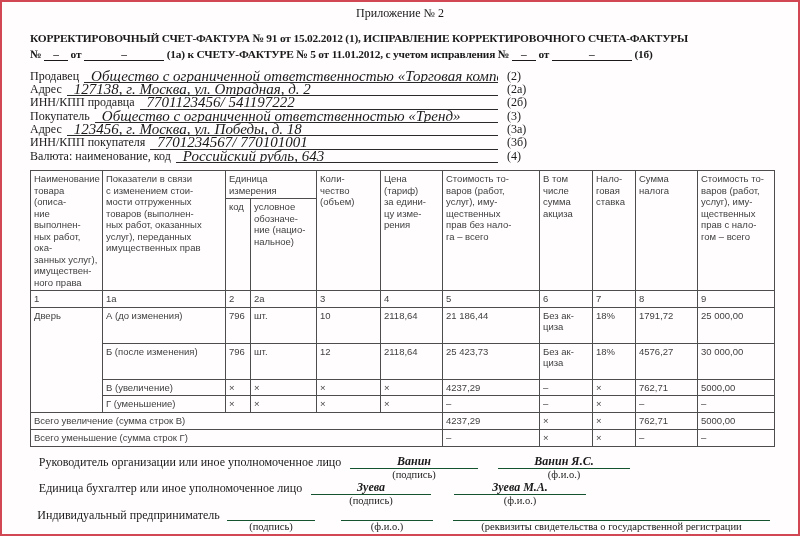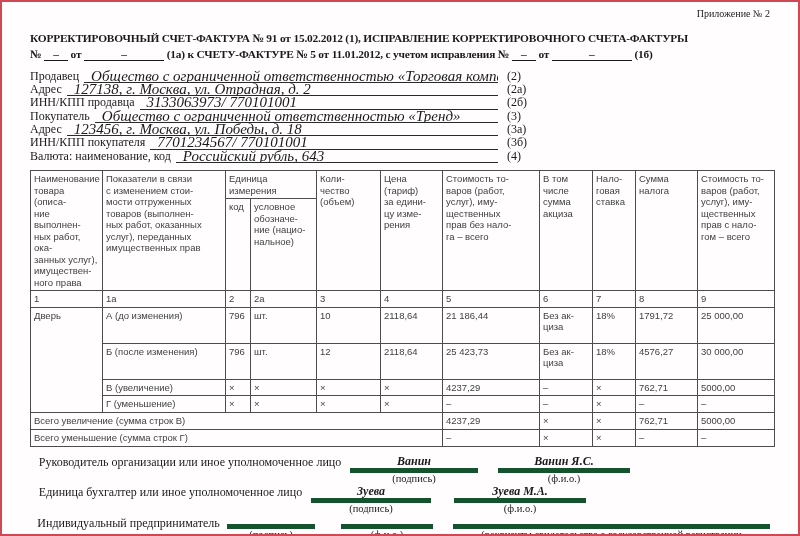--- a/index.html
+++ b/index.html
@@ -9,21 +9,21 @@
     width: 800px; height: 536px;
     border: 2px solid #d24754;
     background: #fffdfd;
     font-family: "Liberation Serif", serif;
     color: #1a1a1a;
     overflow: hidden;
   }
   .inner { padding: 5px 28px 0 28px; }
 
   
-  .appendix { text-align: right; font-size: 10px; line-height: 13.5px; }
+  .appendix { text-align: center; font-size: 12px; line-height: 13.5px; }
 
   
   .doc-title { margin-top: 9px; font-weight: bold; font-size: 11.4px; letter-spacing: -0.2px; line-height: 16px; white-space: nowrap; }
   .t-blank { display: inline-block; border-bottom: 1px solid #1a1a1a; text-align: center; height: 13px; line-height: 12px; vertical-align: baseline; }
   .t-blank.short { width: 24px; }
   .t-blank.long  { width: 80px; }
 
   
   .fields { margin-top: 8px; font-size: 12px; }
   .field-row { display: flex; width: 508px; line-height: 13px; height: 13.4px; align-items: stretch; }
@@ -43,21 +43,21 @@
   tr.row-small { height: 15px; }
   tr.total-row { height: 17px; }
   .val { }
   .x { font-style: normal; }
 
   
   .sigs { margin-top: 8px; font-size: 12px; }
   .sig-row { display: flex; align-items: flex-start; margin-bottom: 1px; }
   .sig-label { white-space: nowrap; text-align: center; }
   .sig-slot { text-align: center; flex-shrink: 0; }
-  .sig-line { border-bottom: 5px solid #14532d; font-weight: bold; font-style: italic; font-size: 12px; min-height: 13px; line-height: 13px; }
+  .sig-line { border-bottom: 1px solid #14532d; font-weight: bold; font-style: italic; font-size: 12px; min-height: 13px; line-height: 13px; }
   .sig-cap { font-size: 10.5px; line-height: 11.5px; }
   .r1 .sig-label { width: 320px; } .r1 .s1 { width: 128px; margin-right: 20px; } .r1 .s2 { width: 132px; }
   .r2 .sig-label { width: 281px; } .r2 .s1 { width: 120px; margin-right: 23px; } .r2 .s2 { width: 132px; }
   .r3 .sig-label { width: 197px; } .r3 .s1 { width: 88px; margin-right: 26px; } .r3 .s2 { width: 92px; margin-right: 20px; }
   .r3 .s3 { flex: 1; }
 </style>
 </head>
 <body>
 
 <div class="page">
@@ -90,21 +90,21 @@
         <span class="field-value">Общество с ограниченной ответственностью «Торговая компания»</span>
         <span class="field-ref">(2)</span>
       </div>
       <div class="field-row">
         <span class="field-label">Адрес</span>
         <span class="field-value">127138, г. Москва, ул. Отрадная, д. 2</span>
         <span class="field-ref">(2а)</span>
       </div>
       <div class="field-row">
         <span class="field-label">ИНН/КПП продавца</span>
-        <span class="field-value">3133063973/ 770101001</span>
+        <span class="field-value">7701123456/ 541197222</span>
         <span class="field-ref">(2б)</span>
       </div>
       <div class="field-row">
         <span class="field-label">Покупатель</span>
         <span class="field-value">Общество с ограниченной ответственностью «Тренд»</span>
         <span class="field-ref">(3)</span>
       </div>
       <div class="field-row">
         <span class="field-label">Адрес</span>
         <span class="field-value">123456, г. Москва, ул. Победы, д. 18</span>

